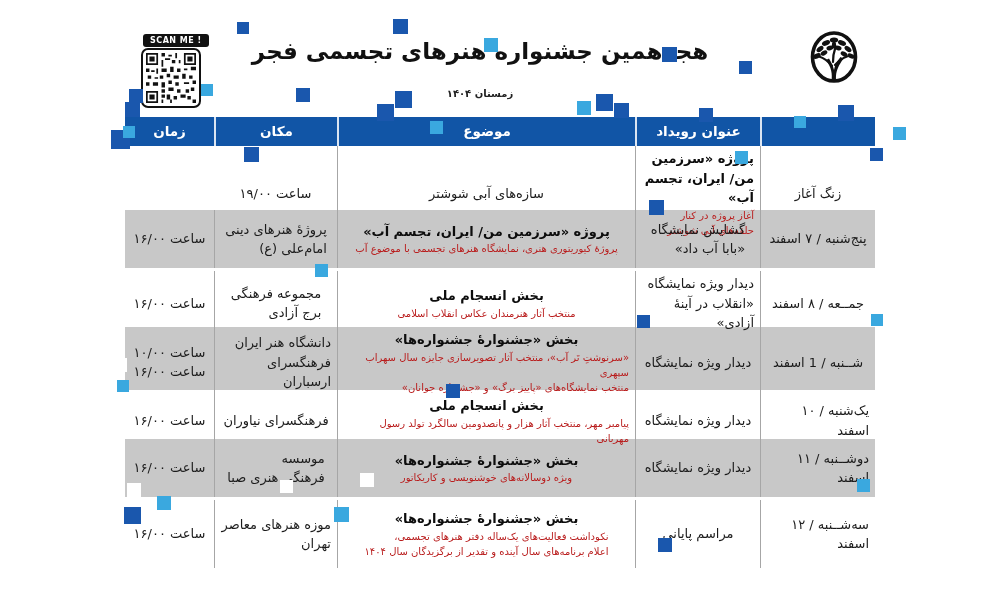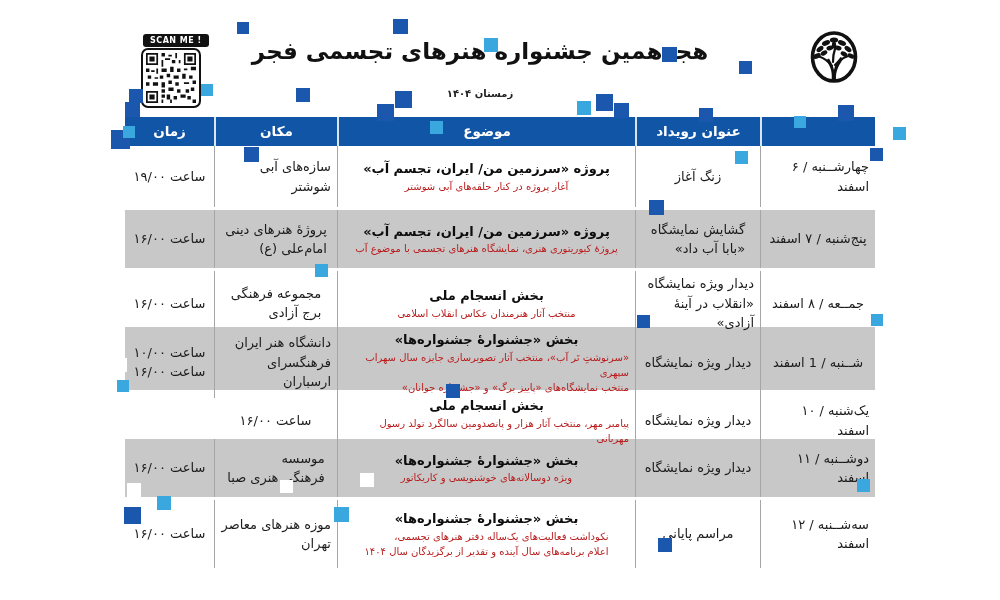--- a/index.html
+++ b/index.html
@@ -109,21 +109,20 @@
 
   <div class="row head">
     <div class="cell"></div>
     <div class="cell">عنوان رویداد</div>
     <div class="cell">موضوع</div>
     <div class="cell">مکان</div>
     <div class="cell">زمان</div>
   </div>
 
   <div class="row body r1">
-    <div class="cell">چهارشــنبه / ۶ اسفند</div>
     <div class="cell">زنگ آغاز</div>
     <div class="cell">
       <div class="subj-title">پروژه «سرزمین من/ ایران، تجسم آب»</div>
       <div class="subj-sub">آغاز پروژه در کنار حلقه‌های آبی شوشتر</div>
     </div>
     <div class="cell">سازه‌های آبی شوشتر</div>
     <div class="cell">ساعت ۱۹/۰۰</div>
   </div>
 
   <div class="row body gray r2">
@@ -166,20 +165,21 @@
 ساعت ۱۶/۰۰</div>
   </div>
 
   <div class="row body r5">
     <div class="cell">یک‌شنبه / ۱۰ اسفند</div>
     <div class="cell">دیدار ویژه نمایشگاه</div>
     <div class="cell">
       <div class="subj-title">بخش انسجام ملی</div>
       <div class="subj-sub">پیامبر مهر، منتخب آثار هزار و پانصدومین سالگرد تولد رسول مهربانی</div>
     </div>
+    <div class="cell">فرهنگسرای نیاوران</div>
     <div class="cell">ساعت ۱۶/۰۰</div>
   </div>
 
   <div class="row body gray r6">
     <div class="cell">دوشــنبه / ۱۱ اسفند</div>
     <div class="cell">دیدار ویژه نمایشگاه</div>
     <div class="cell">
       <div class="subj-title">بخش «جشنوارهٔ جشنواره‌ها»</div>
       <div class="subj-sub">ویژه دوسالانه‌های خوشنویسی و کاریکاتور</div>
     </div>

